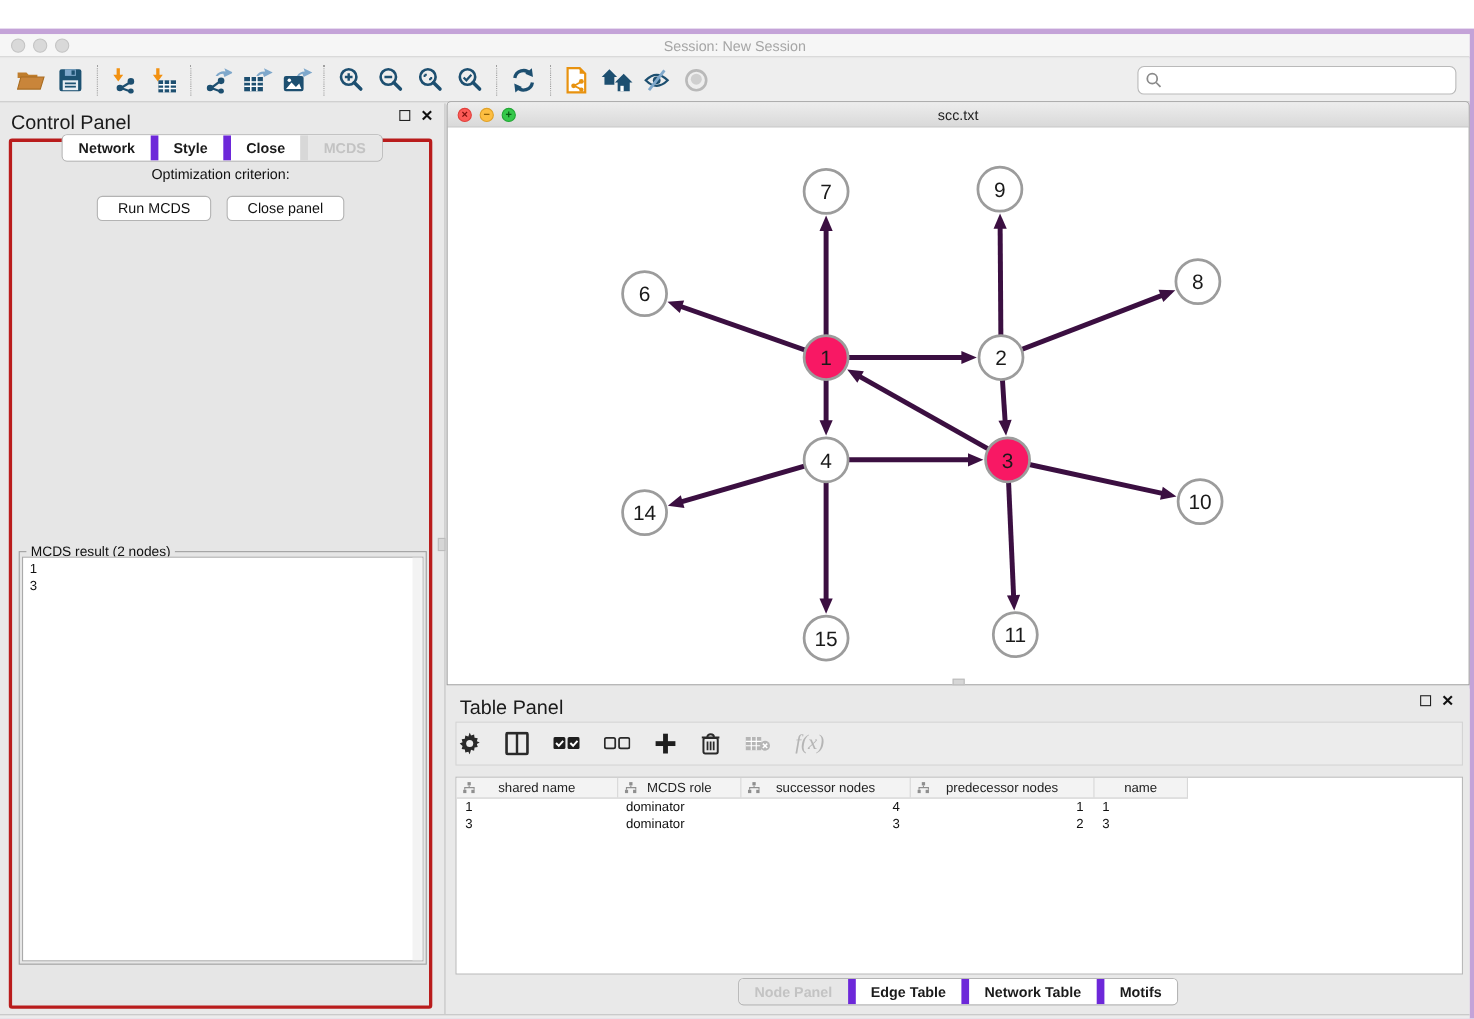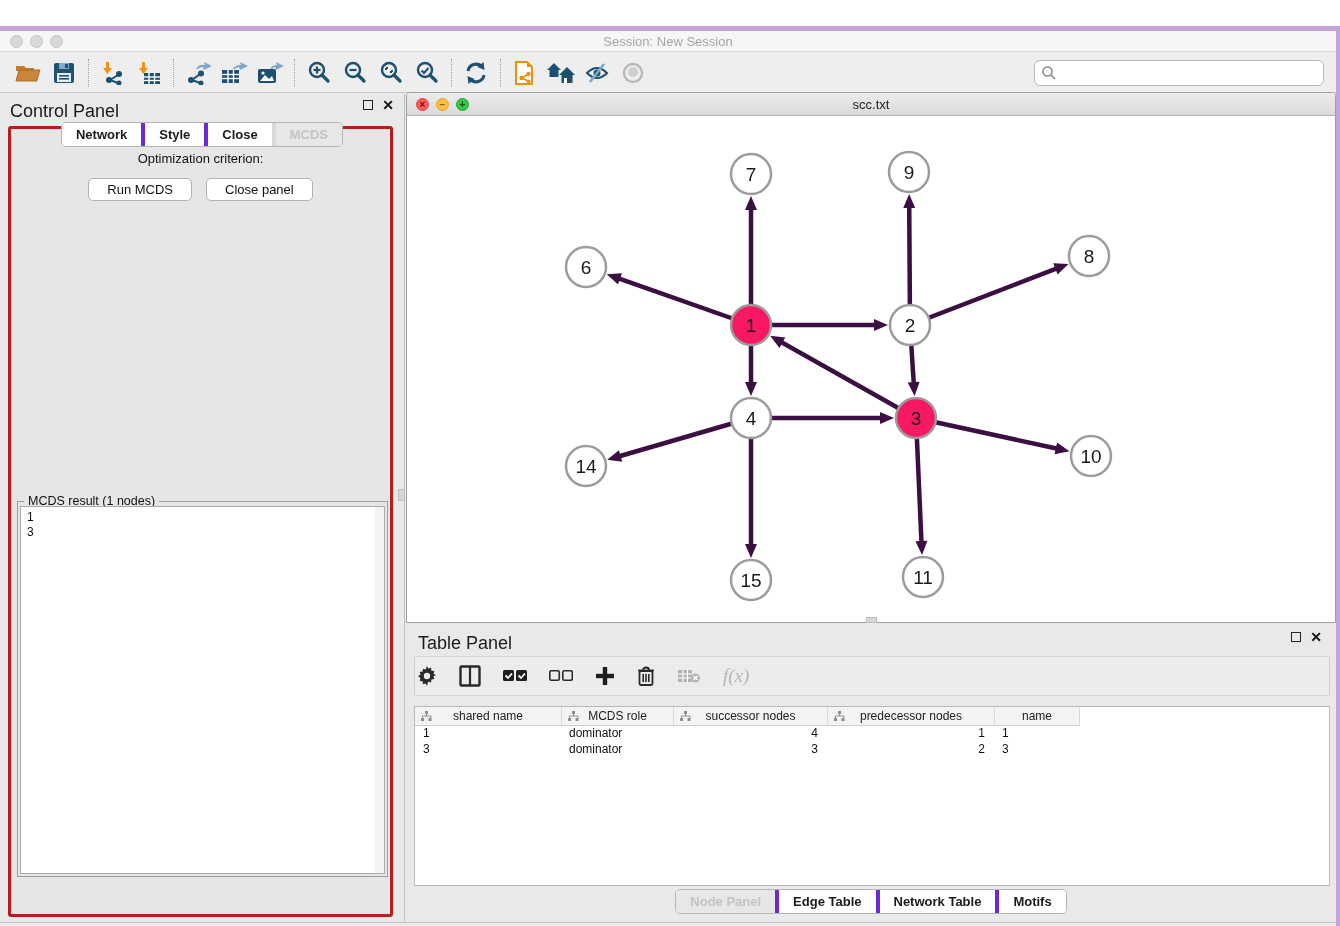--- a/index.html
+++ b/index.html
@@ -22,21 +22,21 @@
 
   
   #control-panel { position:absolute; left:0; top:63px; width:405px; height:828px; background:#e9e9e9; border-right:1px solid #c2c2c2; }
   .panel-head { position:relative; height:28px; }
   .panel-title { position:absolute; left:10px; top:7px; font-size:18px; color:#1a1a1a; }
   .win-btns { position:absolute; right:10px; top:6px; display:flex; gap:9px; align-items:center; }
   .float-btn { width:10px; height:10px; border:1.5px solid #222; display:inline-block; }
   .close-btn { font-size:14px; font-weight:bold; color:#111; line-height:10px; }
 
   .seg-tabs { display:inline-flex; border:1px solid #b5b5b5; border-radius:5px; overflow:hidden; background:#fff; }
-  .seg-tab { padding:4px 14px; font-size:13px; font-weight:600; color:#1a1a1a; background:#fff; border-left:4px solid #6d28d9; }
+  .seg-tab { padding:4px 14px; font-size:13px; font-weight:600; color:#1a1a1a; background:#fff; border-left:7px solid #6d28d9; }
   .seg-tab:first-child { border-left:none; }
   .seg-tab.active { background:#e7e7e7; color:#c3c3c3; border-left-color:#d8d8d8; }
   #cp-tabs-row { text-align:center; position:relative; z-index:2; }
 
   #cp-inner { position:absolute; left:8px; top:32px; width:385px; height:791px; background:#e6e6e6; border:3px solid #b91c1c; border-radius:3px; }
   #opt-label { text-align:center; margin-top:22px; font-size:13px; color:#111; }
   #opt-select { position:relative; margin:9px auto 0 auto; width:310px; height:23px; background:#fff; border:1px solid #b3b3b3; border-radius:5px; font-size:13px; color:#111; line-height:21px; padding-left:12px; }
   #opt-stepper { position:absolute; right:8px; top:3px; font-size:9px; color:#444; line-height:8px; text-align:center; }
   #cp-buttons { text-align:center; margin-top:12px; display:flex; justify-content:center; gap:14px; }
   .cp-btn { background:#fff; border:1px solid #b3b3b3; border-radius:5px; font-size:13px; color:#111; padding:3px 18px; height:23px; font-family:inherit; }
@@ -267,21 +267,21 @@
             <span class="seg-tab active">MCDS</span>
           </span>
     </div>
     <div id="cp-inner">
       <div id="opt-label">Optimization criterion:</div>
       <div id="cp-buttons">
         <button class="cp-btn">Run MCDS</button>
         <button class="cp-btn">Close panel</button>
       </div>
       <div id="mcds-group">
-        <span id="mcds-group-label">MCDS result (1 nodes)</span>
+        <span id="mcds-group-label">MCDS result (2 nodes)</span>
         <div id="mcds-text">1
 3</div>
         <div id="mcds-scroll"></div>
       </div>
     </div>
   </div>
 
   <div id="net-window">
     <div id="net-titlebar">
       <span class="light" style="left:9px; background:#fc5b57; border:1px solid #e1403c; color:#7c0f0c;">×</span>

